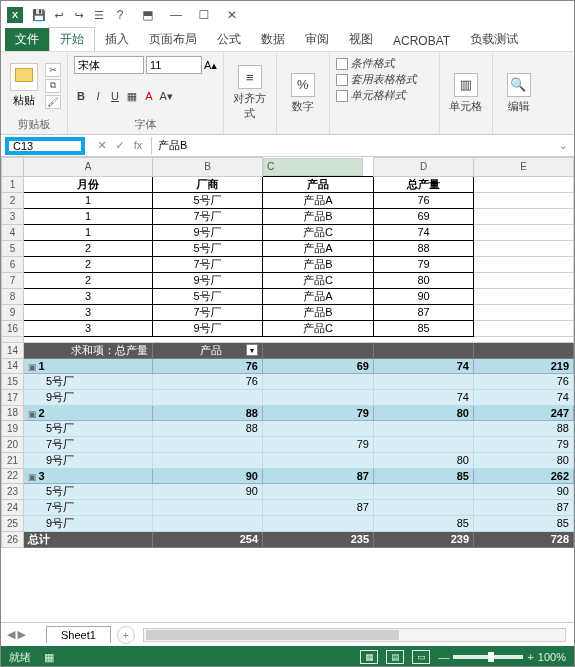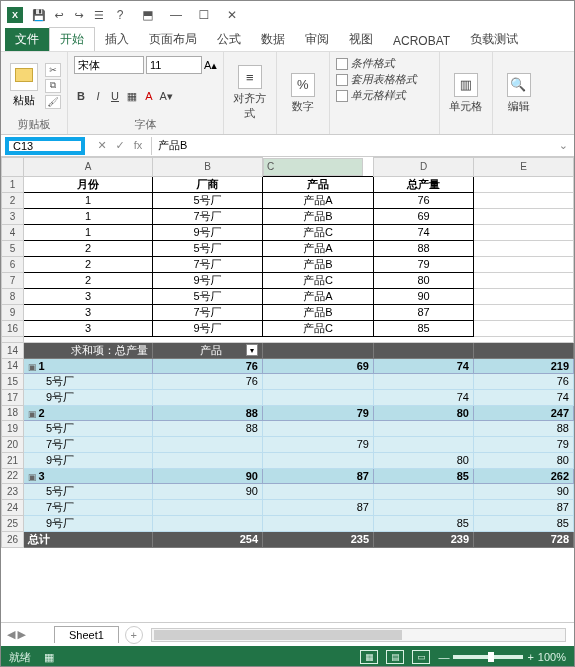--- a/index.html
+++ b/index.html
@@ -51,21 +51,21 @@
 .pvt-dark .dd { display:flex; align-items:center; justify-content:space-between; }
 .pvt-dark .dd .ar { width:12px; height:12px; background:#fff; color:#000; font-size:8px; display:flex; align-items:center; justify-content:center; border:1px solid #888; }
 .pvt-sub td { background:#b7dee8; border:1px solid #9ac; }
 .pvt-row td { background:#d8eef4; border:1px solid #bde; }
 .pvt-total td { background:#595959; color:#fff; font-weight:bold; border:1px solid #7a7a7a; }
 .rnum { text-align:right; }
 .exp { color:#666; font-size:9px; margin-right:2px; }
 .sel-cell { outline:2px solid #217346; outline-offset:-1px; background:#fff !important; color:#000 !important; }
 .tabbar { height:24px; background:#fff; border-top:1px solid #ccc; display:flex; align-items:center; font-size:11px; }
 .tabbar .nav { display:flex; gap:2px; padding:0 6px; color:#888; }
-.tabbar .shtab { border:1px solid #aaa; border-bottom:none; background:#fff; padding:2px 14px; margin-left:22px; }
+.tabbar .shtab { border:1px solid #aaa; border-bottom:none; background:#fff; padding:2px 14px; margin-left:14px; }
 .tabbar .plus { width:18px; height:18px; border:1px solid #ccc; border-radius:9px; margin-left:6px; display:flex; align-items:center; justify-content:center; color:#888; }
 .tabbar .hscroll { flex:1; margin:0 8px; height:14px; border:1px solid #ccc; background:#f5f5f5; position:relative; }
 .tabbar .hscroll .thumb { position:absolute; left:2px; top:1px; width:60%; height:10px; background:#cfcfcf; }
 .status { height:22px; background:#217346; color:#d9f0e3; display:flex; align-items:center; font-size:11px; padding:0 8px; justify-content:space-between; }
 .status .right { display:flex; align-items:center; gap:8px; }
 .status .vbtn { width:18px; height:14px; border:1px solid #d9f0e3; display:flex; align-items:center; justify-content:center; font-size:9px; }
 .zoom { display:flex; align-items:center; gap:4px; }
 .zoom .track { width:70px; height:4px; background:#d9f0e3; position:relative; }
 .zoom .track .th { position:absolute; left:50%; top:-3px; width:6px; height:10px; background:#fff; }
 </style>

